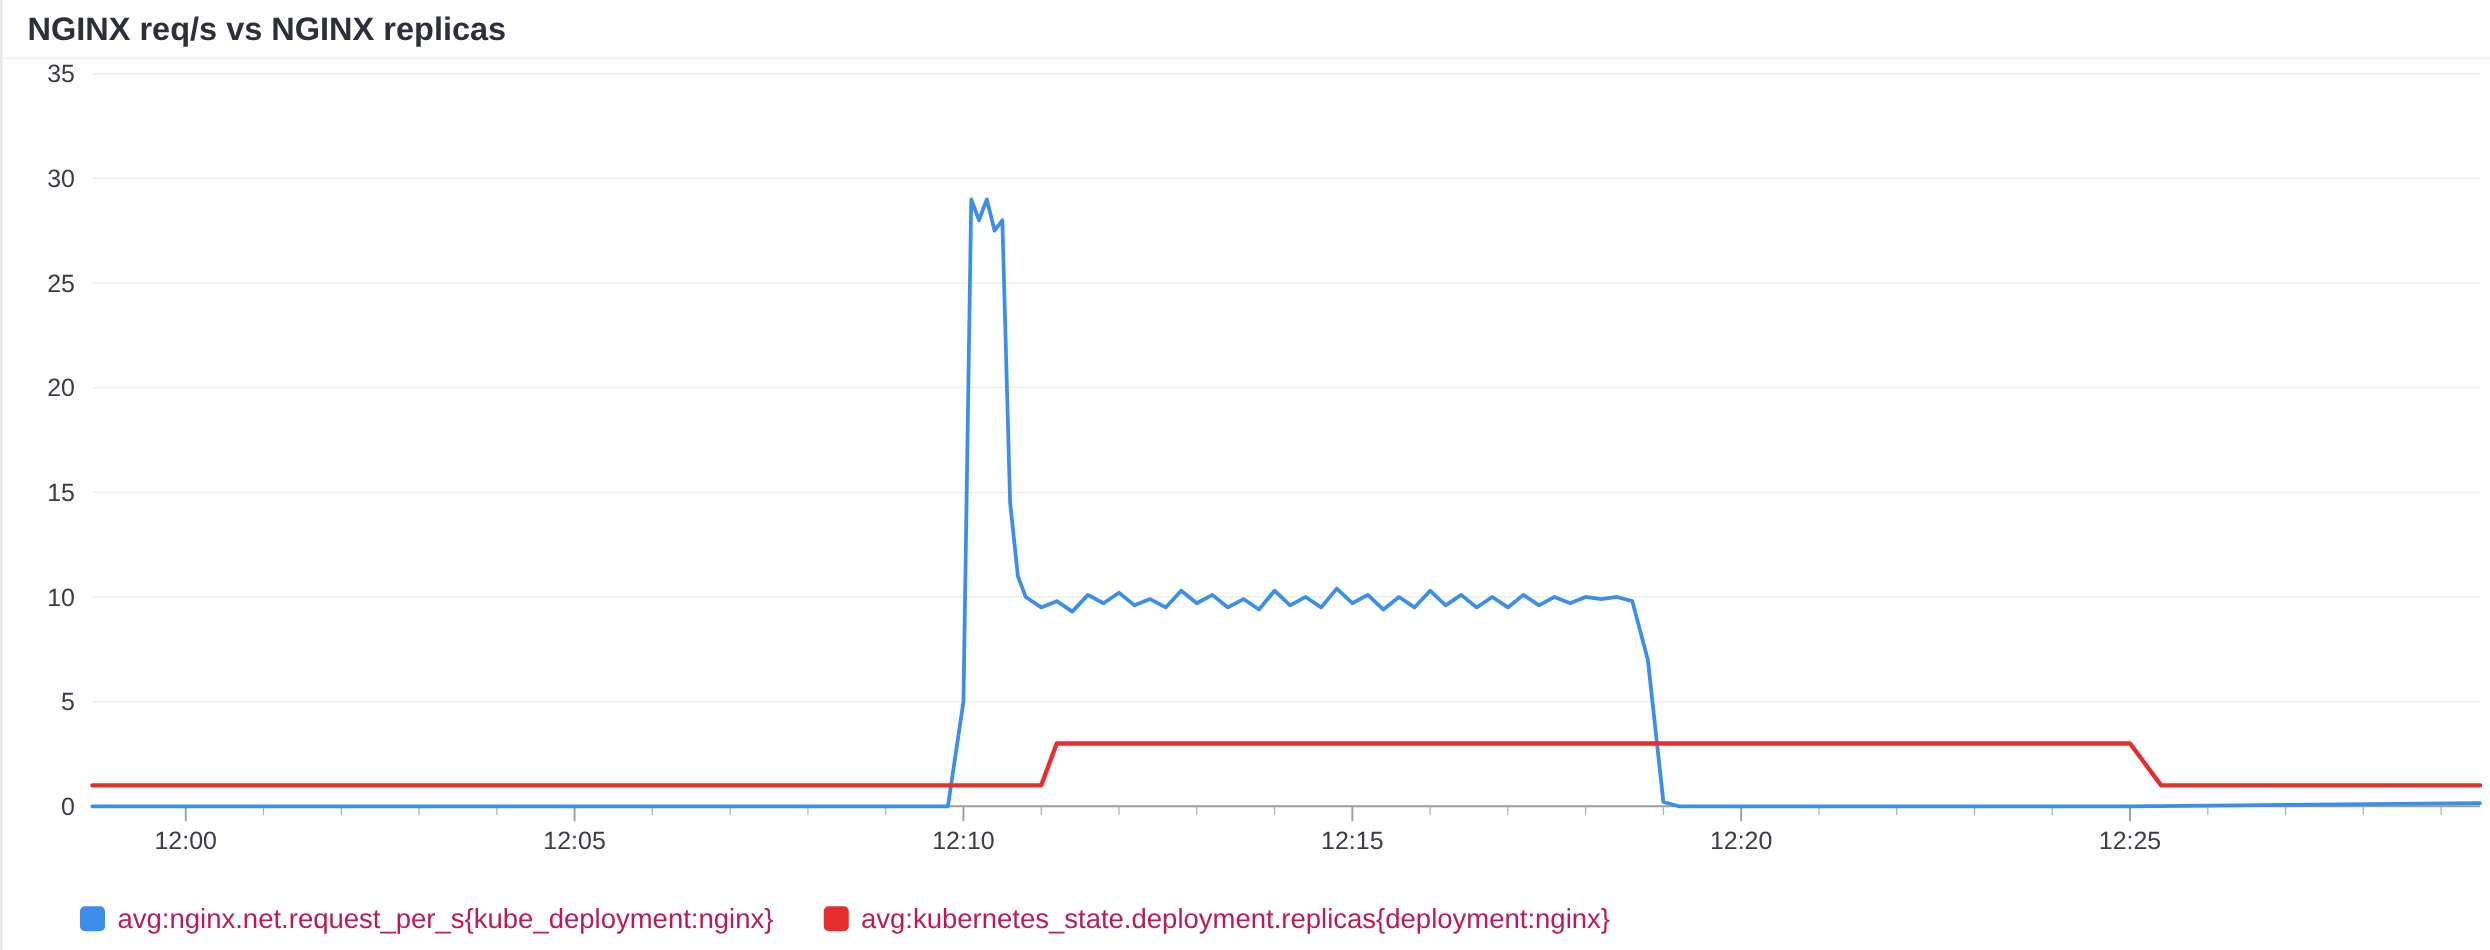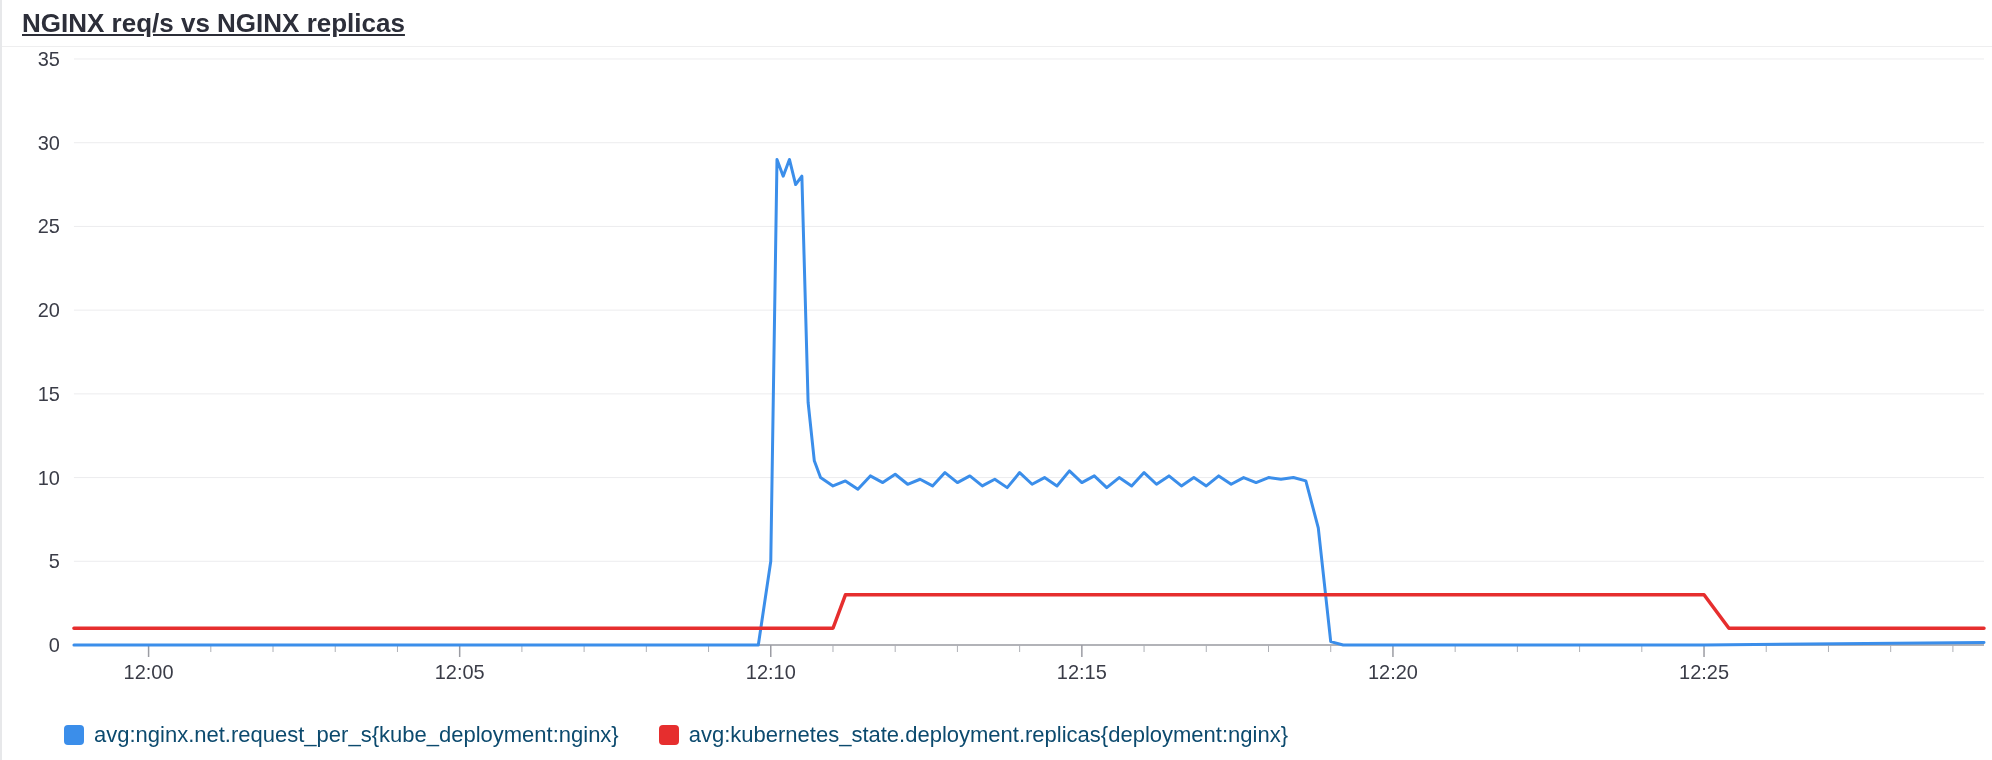--- a/index.html
+++ b/index.html
@@ -9,21 +9,20 @@
     font-family: -apple-system, BlinkMacSystemFont, "Segoe UI", Helvetica, Arial, sans-serif;
     color: #2b2d37;
   }
   .panel {
     width: 1992px;
     height: 760px;
     box-sizing: border-box;
     padding: 0;
     position: relative;
     border-left: 2px solid #e7e8ea;
-    text-decoration: underline;
   }
   .title-bar {
     height: 46px;
     display: flex;
     align-items: center;
     padding: 0 20px;
     border-bottom: 1px solid #eeeeef;
   }
   .title {
     font-size: 26px;
@@ -64,21 +63,21 @@
     bottom: 12px;
     display: flex;
     gap: 40px;
     align-items: center;
   }
   .legend-item {
     display: flex;
     align-items: center;
     gap: 10px;
     font-size: 22px;
-    color: #0c4a6e;
+    color: #be185d;
   }
   .swatch {
     width: 20px;
     height: 20px;
     border-radius: 4px;
     display: inline-block;
   }
   .swatch.blue { background: #3b8eea; }
   .swatch.red  { background: #e62e2e; }
 </style>

